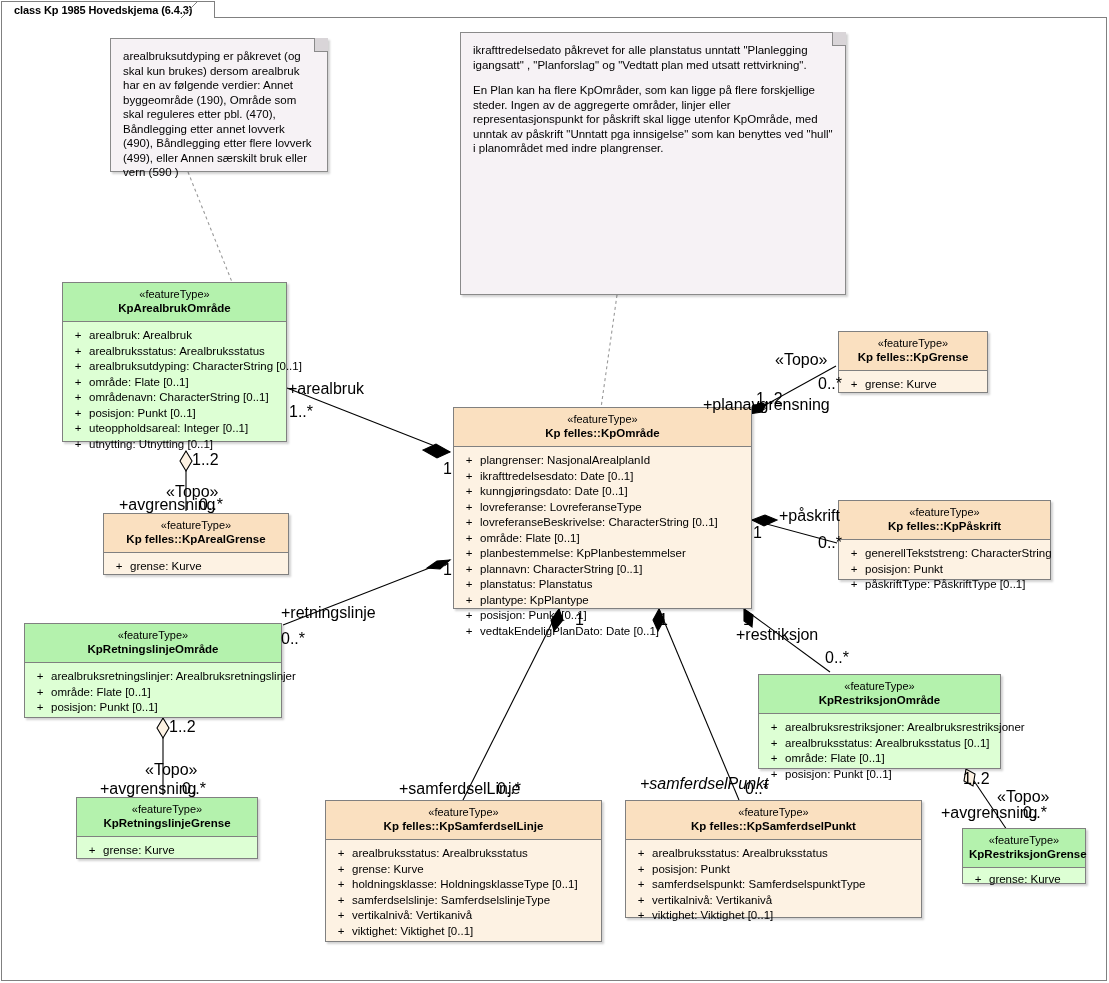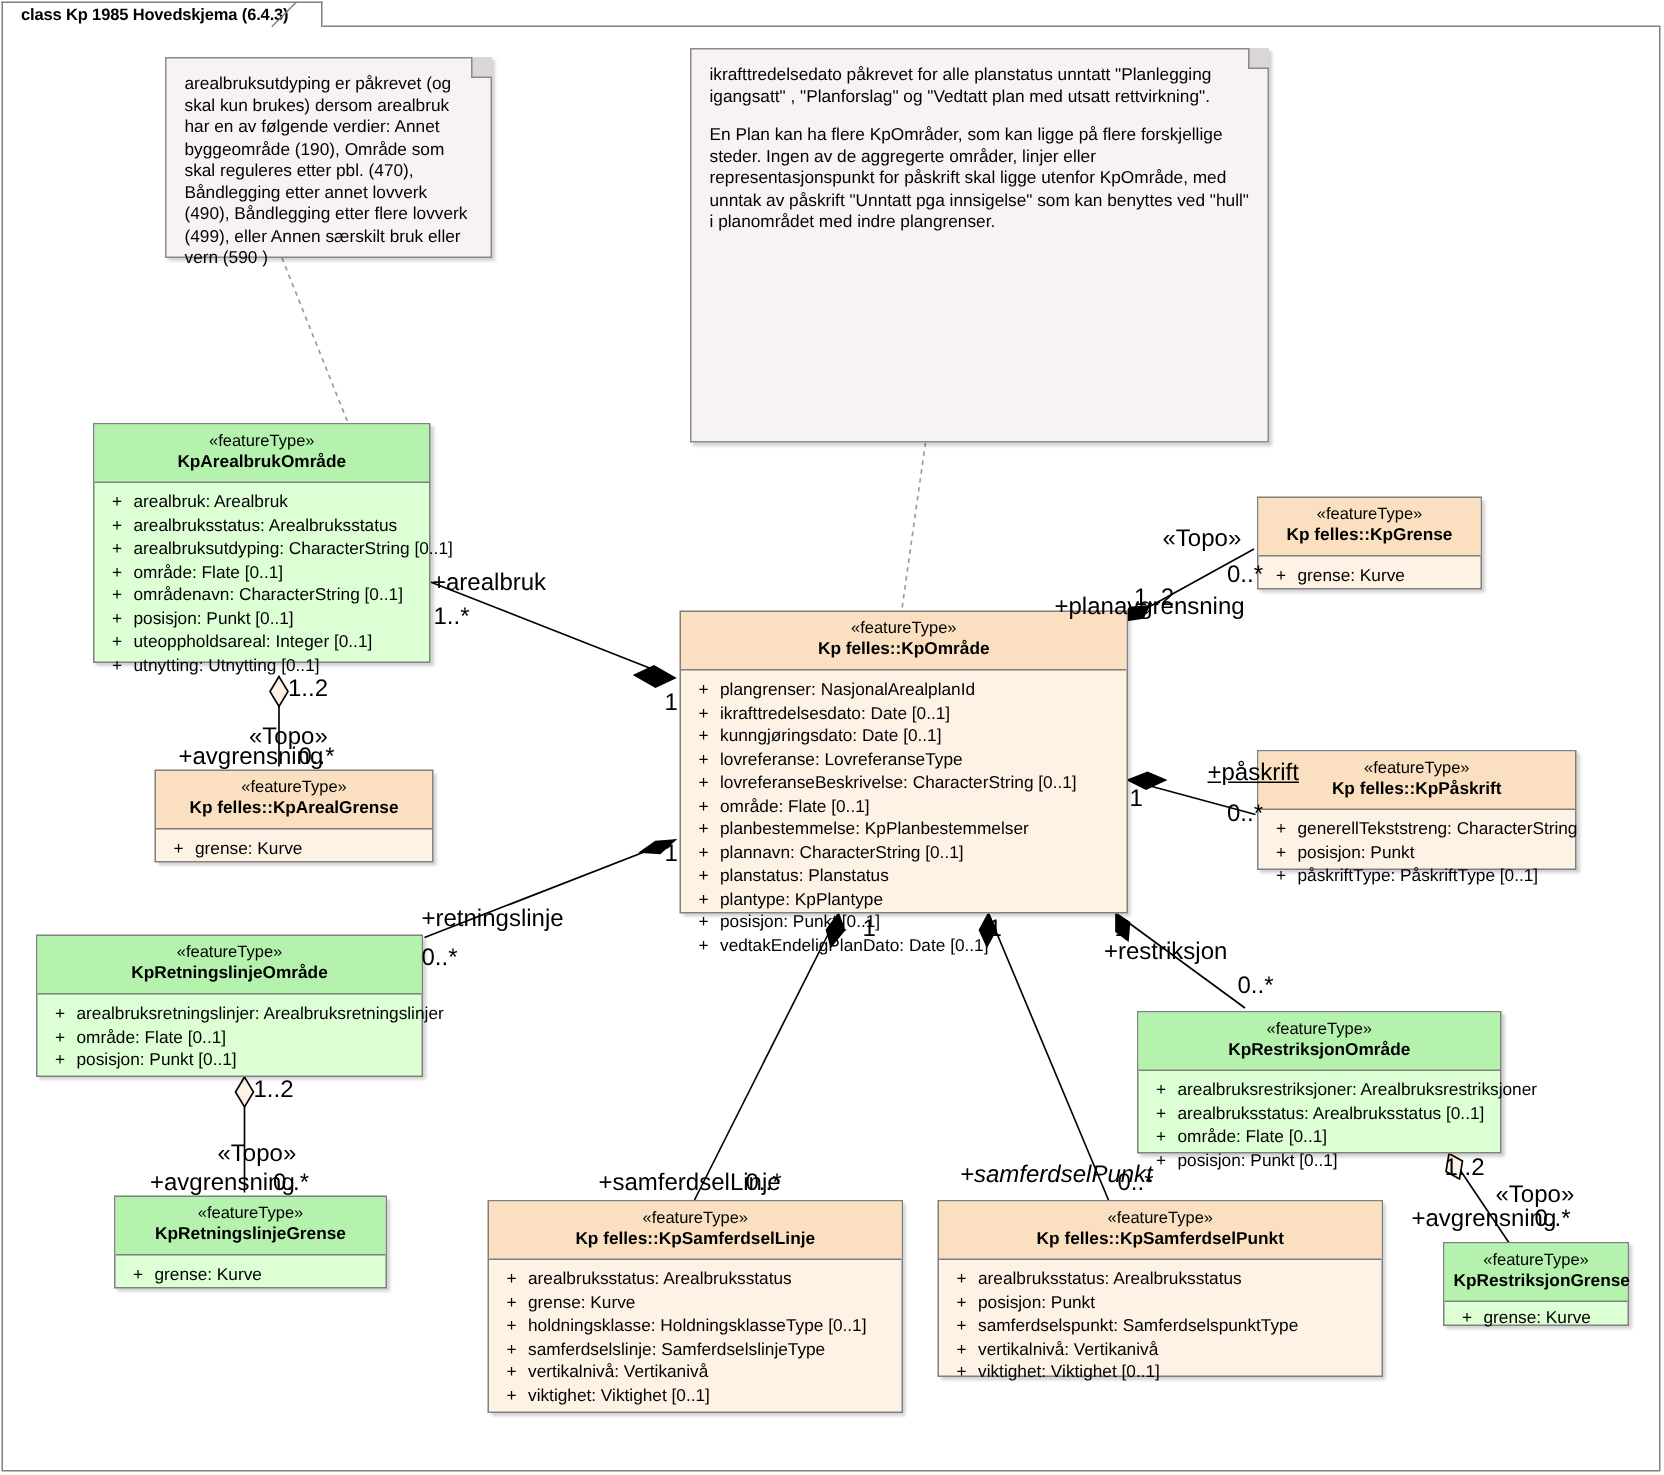--- a/index.html
+++ b/index.html
@@ -484,21 +484,21 @@
   <div class="lbl mult" style="left:192px; top:453px;">1..2</div>
   <div class="lbl stereo-lbl" style="left:166px; top:485px;">«Topo»</div>
   <div class="lbl role" style="left:119px; top:498px;">+avgrensning</div>
   <div class="lbl mult" style="left:199px; top:498px;">0..*</div>
 
   <div class="lbl role" style="left:703px; top:398px;">+planavgrensning</div>
   <div class="lbl mult" style="left:756px; top:392px;">1..2</div>
   <div class="lbl stereo-lbl" style="left:775px; top:353px;">«Topo»</div>
   <div class="lbl mult" style="left:818px; top:377px;">0..*</div>
 
-  <div class="lbl role" style="left:805px; top:509px;text-decoration:underline;">+påskrift</div>
+  <div class="lbl role" style="left:779px; top:509px;">+påskrift</div>
   <div class="lbl mult" style="left:753px; top:526px;">1</div>
   <div class="lbl mult" style="left:818px; top:536px;">0..*</div>
 
   <div class="lbl role" style="left:281px; top:606px;">+retningslinje</div>
   <div class="lbl mult" style="left:443px; top:563px;">1</div>
   <div class="lbl mult" style="left:281px; top:632px;">0..*</div>
 
   <div class="lbl mult" style="left:169px; top:720px;">1..2</div>
   <div class="lbl stereo-lbl" style="left:145px; top:763px;">«Topo»</div>
   <div class="lbl role" style="left:100px; top:782px;">+avgrensning</div>

